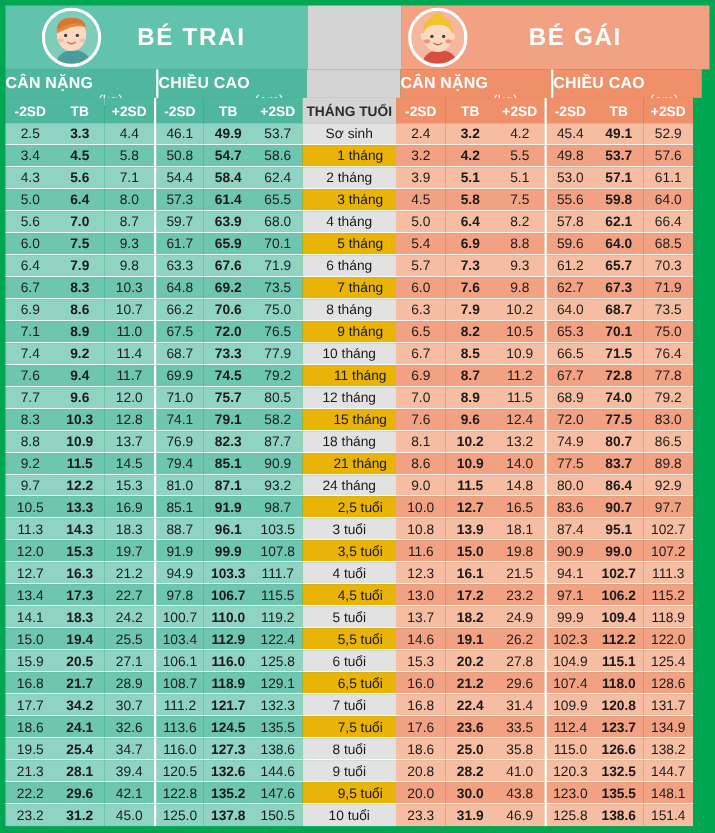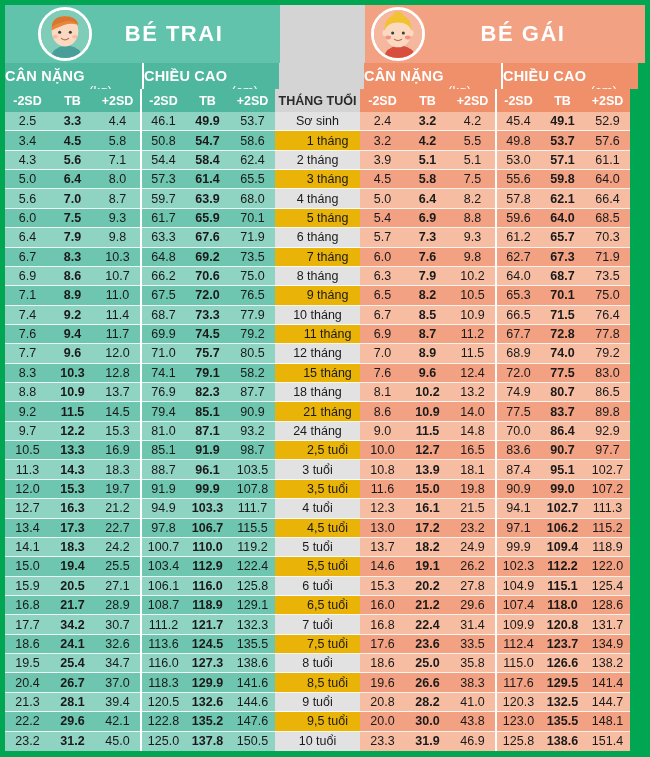--- a/index.html
+++ b/index.html
@@ -442,21 +442,21 @@
         <div class="cell w3w b-light">9.7</div>
         <div class="cell w3w b-light bold">12.2</div>
         <div class="cell w3w b-light">15.3</div>
         <div class="cell w3w b-light vsep">81.0</div>
         <div class="cell w3w b-light bold">87.1</div>
         <div class="cell w3w b-light">93.2</div>
         <div class="agecell mid-w m-light">24 tháng</div>
         <div class="cell w3w g-light">9.0</div>
         <div class="cell w3w g-light bold">11.5</div>
         <div class="cell w3w g-light">14.8</div>
-        <div class="cell w3w g-light vsep">70.0</div>
+        <div class="cell w3w g-light vsep">80.0</div>
         <div class="cell w3w g-light bold">86.4</div>
         <div class="cell w3w g-light">92.9</div>
       </div>
       <div class="row">
         <div class="cell w3w b-dark">10.5</div>
         <div class="cell w3w b-dark bold">13.3</div>
         <div class="cell w3w b-dark">16.9</div>
         <div class="cell w3w b-dark vsep">85.1</div>
         <div class="cell w3w b-dark bold">91.9</div>
         <div class="cell w3w b-dark">98.7</div>
@@ -627,35 +627,20 @@
         <div class="cell w3w b-light">138.6</div>
         <div class="agecell mid-w m-light">8 tuổi</div>
         <div class="cell w3w g-light">18.6</div>
         <div class="cell w3w g-light bold">25.0</div>
         <div class="cell w3w g-light">35.8</div>
         <div class="cell w3w g-light vsep">115.0</div>
         <div class="cell w3w g-light bold">126.6</div>
         <div class="cell w3w g-light">138.2</div>
       </div>
       <div class="row">
-        <div class="cell w3w b-dark">20.4</div>
-        <div class="cell w3w b-dark bold">26.7</div>
-        <div class="cell w3w b-dark">37.0</div>
-        <div class="cell w3w b-dark vsep">118.3</div>
-        <div class="cell w3w b-dark bold">129.9</div>
-        <div class="cell w3w b-dark">141.6</div>
-        <div class="agecell mid-w m-dark">8,5 tuổi</div>
-        <div class="cell w3w g-dark">19.6</div>
-        <div class="cell w3w g-dark bold">26.6</div>
-        <div class="cell w3w g-dark">38.3</div>
-        <div class="cell w3w g-dark vsep">117.6</div>
-        <div class="cell w3w g-dark bold">129.5</div>
-        <div class="cell w3w g-dark">141.4</div>
-      </div>
-      <div class="row">
         <div class="cell w3w b-light">21.3</div>
         <div class="cell w3w b-light bold">28.1</div>
         <div class="cell w3w b-light">39.4</div>
         <div class="cell w3w b-light vsep">120.5</div>
         <div class="cell w3w b-light bold">132.6</div>
         <div class="cell w3w b-light">144.6</div>
         <div class="agecell mid-w m-light">9 tuổi</div>
         <div class="cell w3w g-light">20.8</div>
         <div class="cell w3w g-light bold">28.2</div>
         <div class="cell w3w g-light">41.0</div>

